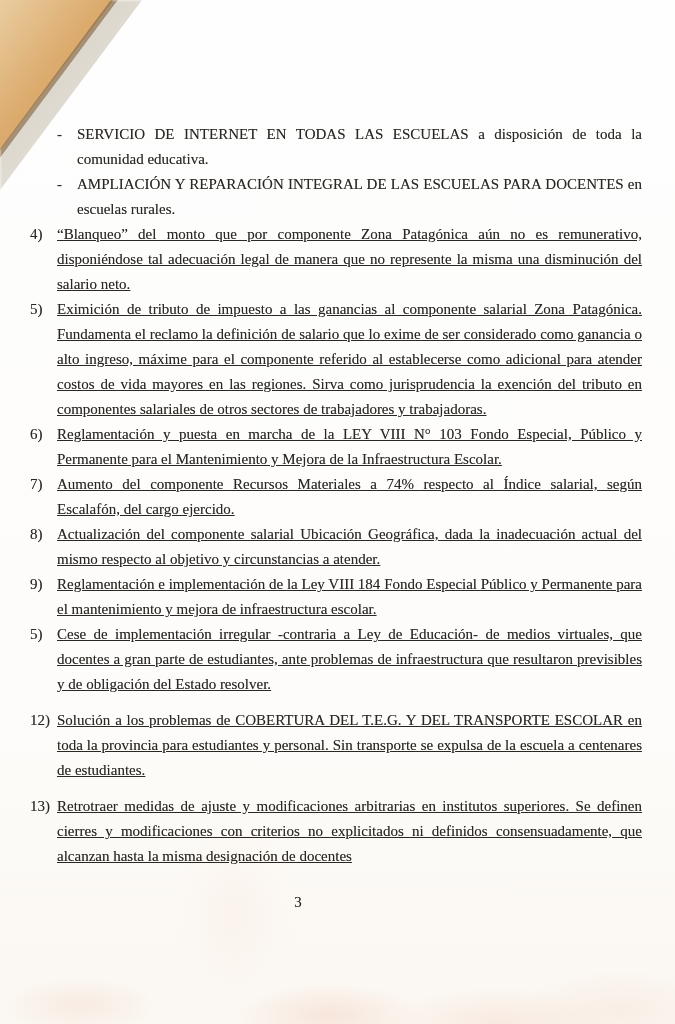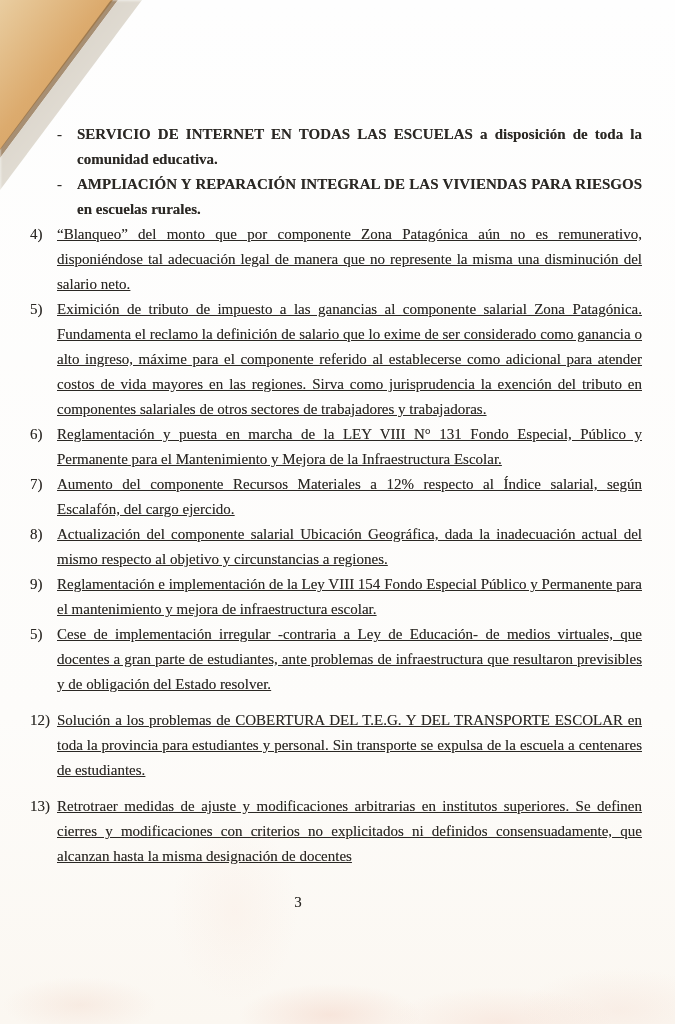--- a/index.html
+++ b/index.html
@@ -47,21 +47,21 @@
     top: 122px; left: 30px; right: 33px;
     color: #2b2824;
     font-size: 15px;
     line-height: 25px;
     text-align: justify;
     text-shadow: 0 0 0.6px rgba(43,40,36,0.45);
   }
   ul.bullet-list { list-style: none; margin: 0 0 0 27px; padding: 0; }
   li.bullet-row { display: flex; }
   .bullet-marker { flex: 0 0 20px; width: 20px; }
-  li.bullet-row p { margin: 0; flex: 1; font-weight: bold; }
+  li.bullet-row p { margin: 0; flex: 1; }
 
   ol.numbered-list { list-style: none; margin: 0; padding: 0; }
   li.item-row { display: flex; }
   .item-number { flex: 0 0 27px; width: 27px; }
   li.item-row p { margin: 0; flex: 1; text-decoration: underline; }
   .gap-before { margin-top: 11px; }
 
   .page-number {
     margin-top: 21px;
     text-align: center;
@@ -79,48 +79,48 @@
 
   <div class="document-content">
 
     <ul class="bullet-list">
       <li class="bullet-row">
         <span class="bullet-marker">-</span>
         <p>SERVICIO DE INTERNET EN TODAS LAS ESCUELAS a disposición de toda la comunidad educativa.</p>
       </li>
       <li class="bullet-row">
         <span class="bullet-marker">-</span>
-        <p>AMPLIACIÓN Y REPARACIÓN INTEGRAL DE LAS VIVIENDAS PARA RIESGOS en escuelas rurales.</p>
+        <p>AMPLIACIÓN Y REPARACIÓN INTEGRAL DE LAS ESCUELAS PARA DOCENTES en escuelas rurales.</p>
       </li>
     </ul>
 
     <ol class="numbered-list">
       <li class="item-row">
         <span class="item-number">4)</span>
         <p>“Blanqueo” del monto que por componente Zona Patagónica aún no es remunerativo, disponiéndose tal adecuación legal de manera que no represente la misma una disminución del salario neto.</p>
       </li>
       <li class="item-row">
         <span class="item-number">5)</span>
         <p>Eximición de tributo de impuesto a las ganancias al componente salarial Zona Patagónica. Fundamenta el reclamo la definición de salario que lo exime de ser considerado como ganancia o alto ingreso, máxime para el componente referido al establecerse como adicional para atender costos de vida mayores en las regiones. Sirva como jurisprudencia la exención del tributo en componentes salariales de otros sectores de trabajadores y trabajadoras.</p>
       </li>
       <li class="item-row">
         <span class="item-number">6)</span>
-        <p>Reglamentación y puesta en marcha de la LEY VIII N° 131 Fondo Especial, Público y Permanente para el Mantenimiento y Mejora de la Infraestructura Escolar.</p>
+        <p>Reglamentación y puesta en marcha de la LEY VIII N° 103 Fondo Especial, Público y Permanente para el Mantenimiento y Mejora de la Infraestructura Escolar.</p>
       </li>
       <li class="item-row">
         <span class="item-number">7)</span>
-        <p>Aumento del componente Recursos Materiales a 12% respecto al Índice salarial, según Escalafón, del cargo ejercido.</p>
+        <p>Aumento del componente Recursos Materiales a 74% respecto al Índice salarial, según Escalafón, del cargo ejercido.</p>
       </li>
       <li class="item-row">
         <span class="item-number">8)</span>
-        <p>Actualización del componente salarial Ubicación Geográfica, dada la inadecuación actual del mismo respecto al objetivo y circunstancias a regiones.</p>
+        <p>Actualización del componente salarial Ubicación Geográfica, dada la inadecuación actual del mismo respecto al objetivo y circunstancias a atender.</p>
       </li>
       <li class="item-row">
         <span class="item-number">9)</span>
-        <p>Reglamentación e implementación de la Ley VIII 154 Fondo Especial Público y Permanente para el mantenimiento y mejora de infraestructura escolar.</p>
+        <p>Reglamentación e implementación de la Ley VIII 184 Fondo Especial Público y Permanente para el mantenimiento y mejora de infraestructura escolar.</p>
       </li>
       <li class="item-row">
         <span class="item-number">5)</span>
         <p>Cese de implementación irregular -contraria a Ley de Educación- de medios virtuales, que docentes a gran parte de estudiantes, ante problemas de infraestructura que resultaron previsibles y de obligación del Estado resolver.</p>
       </li>
       <li class="item-row gap-before">
         <span class="item-number">12)</span>
         <p>Solución a los problemas de COBERTURA DEL T.E.G. Y DEL TRANSPORTE ESCOLAR en toda la provincia para estudiantes y personal.  Sin transporte se expulsa de la escuela a centenares de estudiantes.</p>
       </li>
       <li class="item-row gap-before">

